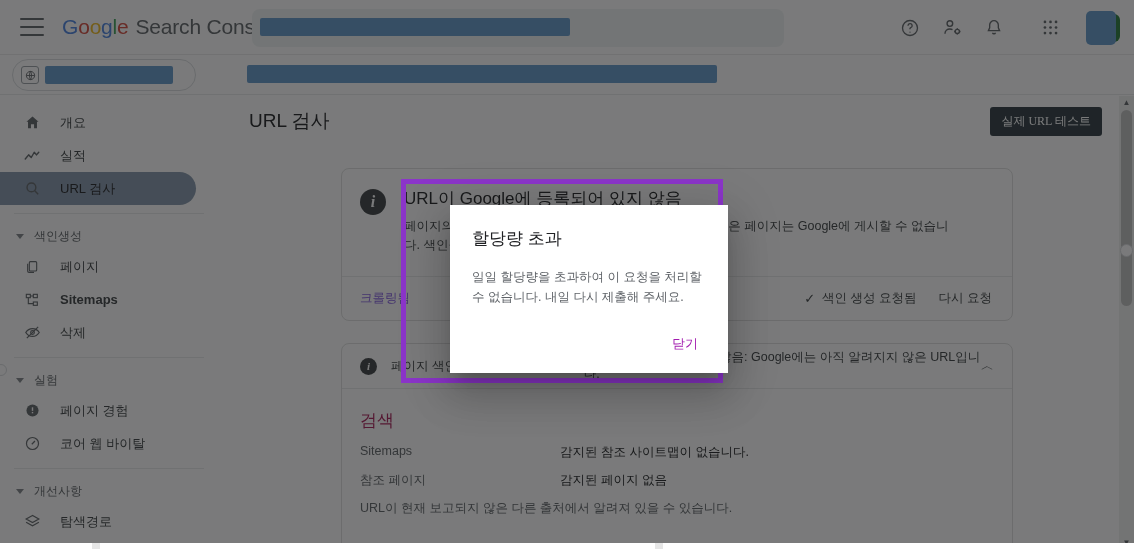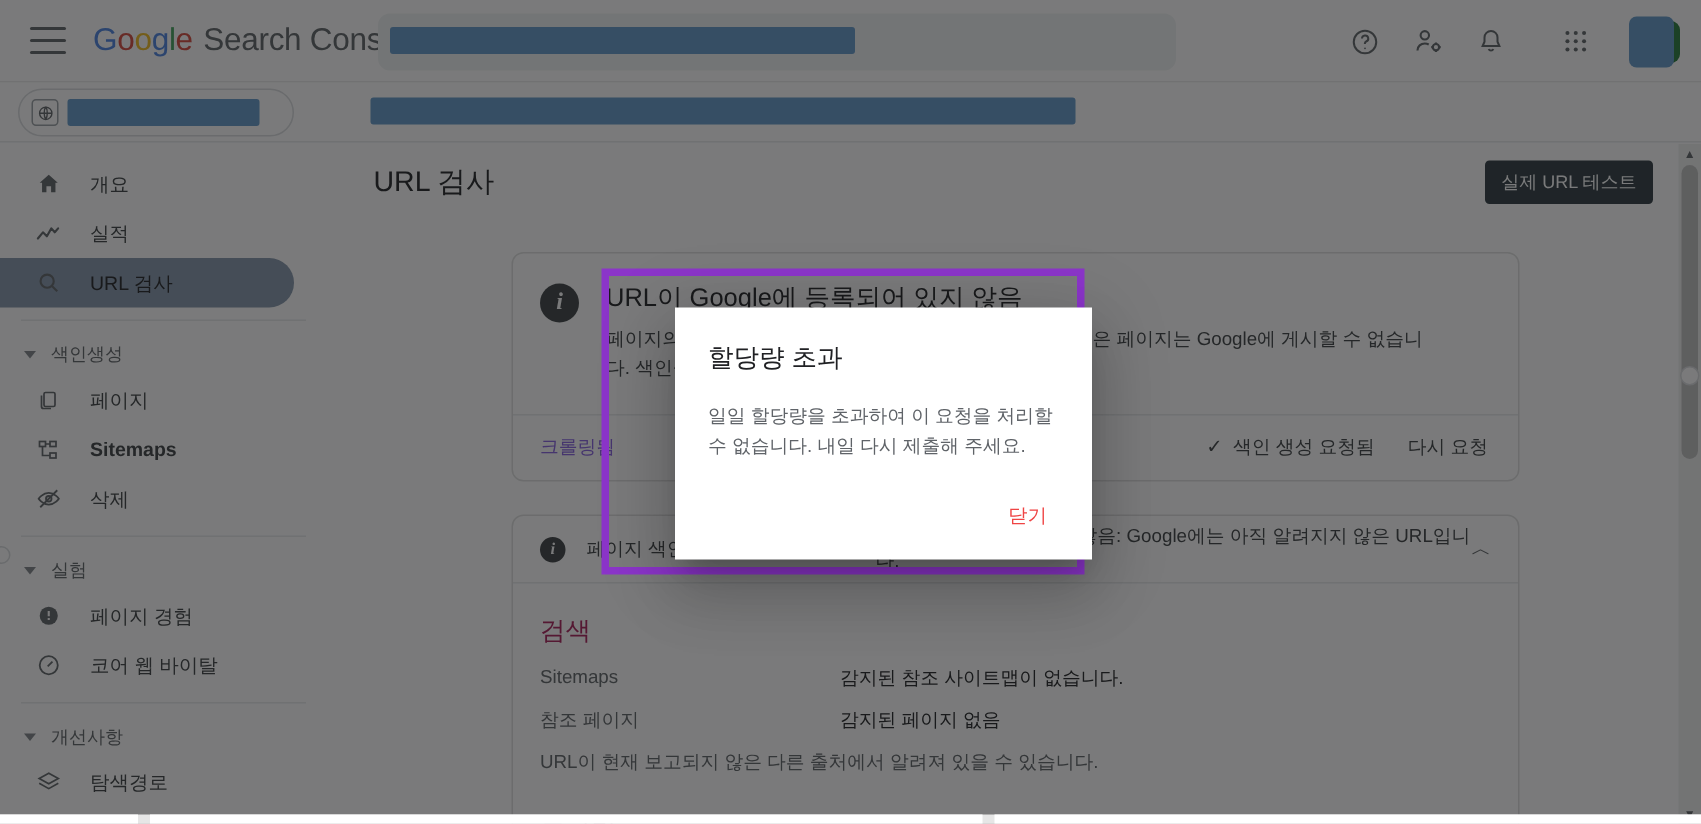--- a/index.html
+++ b/index.html
@@ -153,21 +153,21 @@
     background: #ffffff; overflow: hidden;
   }
   .page-title {
     position: absolute; left: 23px; top: 12px;
     font-size: 19px; color: #202124; font-weight: 400;
   }
   .live-test-btn {
     position: absolute; right: 32px; top: 11px;
     background: #2b3a42; color: #ffffff;
     font-size: 12px; padding: 6px 11px; border-radius: 3px;
-    cursor: pointer; white-space: nowrap;
+    cursor: pointer; white-space: nowrap; font-family: Liberation Serif, serif;
   }
   .card {
     position: absolute; left: 115px; top: 72px;
     width: 672px; background: #ffffff;
     border: 1px solid #e0e0e0; border-radius: 8px;
   }
   .banner { display: flex; padding: 18px 20px 20px 18px; }
   .banner .info-ico {
     width: 26px; height: 26px; border-radius: 50%;
     background: #3c4043; color: #ffffff; flex: none;
@@ -259,21 +259,21 @@
     font-size: 17px; color: #202124; margin-bottom: 17px;
   }
   .dialog .dbody {
     font-size: 12.5px; color: #5f6368; line-height: 1.6;
   }
   .dialog .dactions {
     display: flex; justify-content: flex-end;
     margin-top: 22px; margin-bottom: 6px;
   }
   .dialog .dbtn {
-    font-size: 13px; color: #ef4444;
+    font-size: 13px; color: #a21caf;
     padding: 6px 8px; cursor: pointer; background: none; border: none;
     font-family: inherit;
   }
 
   
   .bottom-strip {
     position: absolute; left: 0; bottom: 0;
     width: 1134px; height: 6px; background: #e6e6e6; z-index: 1100;
   }
   .bottom-strip .seg {

